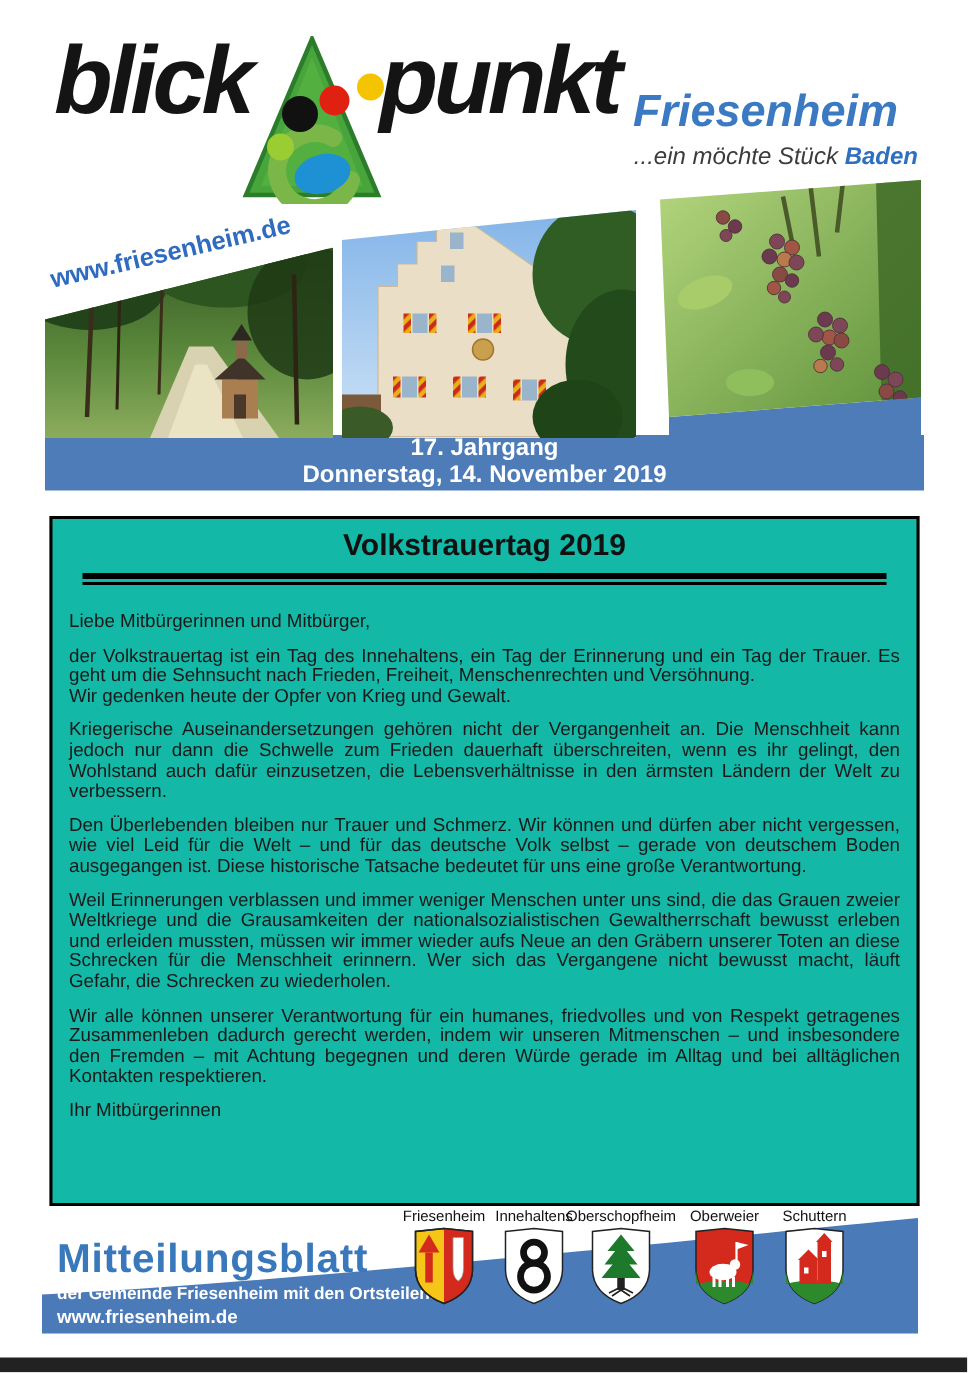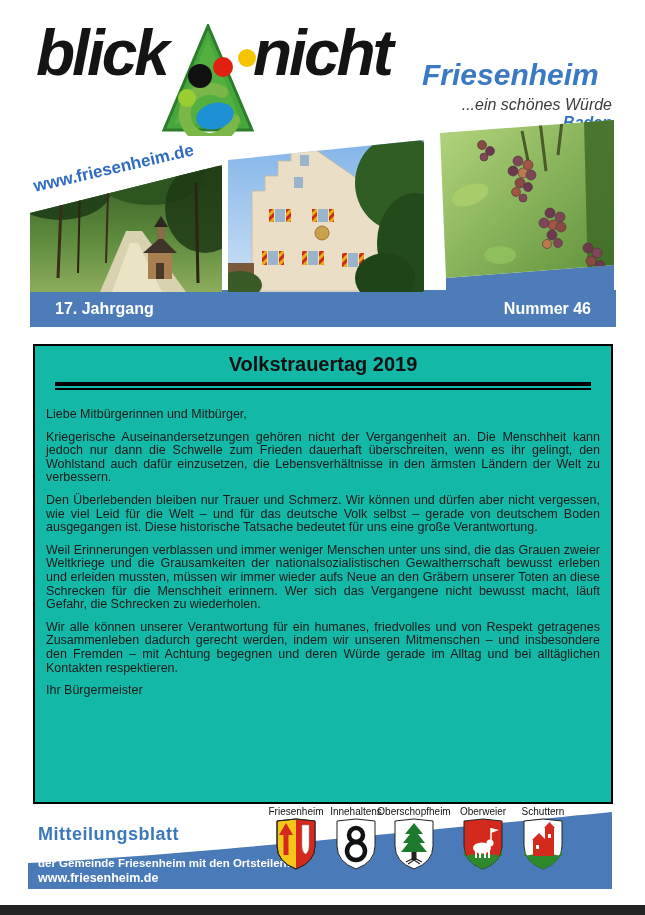--- a/index.html
+++ b/index.html
@@ -19,34 +19,34 @@
   .tagline b{color:#2e6fc0;}
 
   
   .banner{position:absolute;left:0;top:113px;width:645px;height:182px;z-index:2;}
   .banner-url{position:absolute;left:34px;top:64px;font-size:17px;font-weight:bold;
               color:#2f6bbf;transform:rotate(-13deg);transform-origin:0 50%;white-space:nowrap;}
 
   
   .issue-bar{position:absolute;left:30px;top:290px;width:586px;height:37px;background:#4d7cb8;
              z-index:1;display:flex;align-items:center;justify-content:space-between;
-             padding:0 25px;box-sizing:border-box;color:#fff;font-weight:bold;font-size:16px;}
+             padding:0 25px;box-sizing:border-box;color:#fff;font-weight:bold;font-size:16px;flex-direction:column;}
 
   
   .article{position:absolute;left:33px;top:344px;width:580px;height:460px;border:2px solid #000;
            box-sizing:border-box;padding:5px 11px 0 11px;background:#14b8a6;}
   .article-title{text-align:center;font-size:20px;font-weight:bold;margin:2px 0 6px 0;color:#111;}
   .title-rule{height:2px;border-top:4px solid #000;border-bottom:2px solid #000;margin:0 9px 4px 9px;}
   .article p{font-size:12.5px;line-height:13.6px;margin:9px 0 0 0;text-align:justify;
              white-space:pre-line;color:#1a1a1a;}
   .article p.first{margin-top:18px;}
 
   
   .footer-wave{position:absolute;left:28px;top:806px;z-index:1;}
-  .masthead{position:absolute;left:38px;top:824px;z-index:2;font-size:18px;font-weight:bold;
+  .masthead{position:absolute;left:38px;top:824px;z-index:2;font-size:27px;font-weight:bold;
             color:#3a78bc;letter-spacing:0.5px;}
   .footer-sub{position:absolute;left:38px;top:857px;z-index:2;font-size:11.5px;font-weight:bold;color:#fff;}
   .footer-url{position:absolute;left:38px;top:871px;z-index:2;font-size:12.5px;font-weight:bold;color:#fff;}
   .crest{position:absolute;top:806px;width:58px;z-index:3;display:flex;flex-direction:column;
          align-items:center;gap:1px;}
   .crest-label{font-size:10px;color:#111;white-space:nowrap;}
   .crest-0{left:267px;}.crest-1{left:327px;}.crest-2{left:385px;align-items:center;}.crest-3{left:454px;}.crest-4{left:514px;text-align:right;}
 
   .bottom-bar{position:absolute;left:0;top:905px;width:645px;height:10px;background:#222;}
 </style>
@@ -61,23 +61,23 @@
     <polygon points="48,2 92,106 4,106" fill="#47a53b" stroke="#2b7d2b" stroke-width="3"></polygon>
     <polygon points="48,14 82,100 14,100" fill="#5bb845" opacity="0.55"></polygon>
     <path d="M62,68 a25,25 0 1,0 12,28" stroke="#7ab648" stroke-width="12" fill="none" stroke-linecap="round"></path>
     <circle cx="40" cy="52" r="12" fill="#111"></circle>
     <circle cx="63" cy="43" r="10" fill="#e02010"></circle>
     <circle cx="87" cy="34" r="9" fill="#f5c400"></circle>
     <circle cx="27" cy="74" r="9" fill="#9acd32"></circle>
     <ellipse cx="55" cy="92" rx="19" ry="13" fill="#1e90d4" transform="rotate(-15 55 92)"></ellipse>
   </svg>
 
-  <div class="brand brand-second">nicht</div>
+  <div class="brand brand-second">punkt</div>
   <div class="region-title">Friesenheim</div>
-  <div class="tagline"><span>...ein schönes Würde </span><b>Baden</b></div>
+  <div class="tagline"><span>...ein möchte Stück </span><b>Baden</b></div>
 
   <div class="banner">
     <svg width="645" height="182" viewBox="0 0 645 182">
       <defs>
         <linearGradient id="forestG" x1="0" y1="0" x2="0" y2="1">
           <stop offset="0" stop-color="#2f5120"></stop>
             <stop offset="0.6" stop-color="#5d8a3d"></stop>
             <stop offset="1" stop-color="#8fae5e"></stop>
         </linearGradient>
         <linearGradient id="skyG" x1="0" y1="0" x2="0" y2="1">
@@ -185,32 +185,35 @@
             <circle cx="490" cy="38" r="4.5" fill="#6b3a4e"></circle>
           <circle cx="484" cy="44" r="4" fill="#7e4757"></circle>
         </g>
       </g>
     </svg>
     <div class="banner-url">www.friesenheim.de</div>
   </div>
 
   <div class="issue-bar">
     <span>17. Jahrgang</span>
+    <span>Donnerstag, 14. November 2019</span>
     <span>Nummer 46</span>
   </div>
 
   <div class="article">
     <div class="article-title">Volkstrauertag 2019</div>
     <div class="title-rule"></div>
     <p class="first">Liebe Mitbürgerinnen und Mitbürger,</p>
+    <p>der Volkstrauertag ist ein Tag des Innehaltens, ein Tag der Erinnerung und ein Tag der Trauer. Es geht um die Sehnsucht nach Frieden, Freiheit, Menschenrechten und Versöhnung.
+Wir gedenken heute der Opfer von Krieg und Gewalt.</p>
     <p>Kriegerische Auseinandersetzungen gehören nicht der Vergangenheit an. Die Menschheit kann jedoch nur dann die Schwelle zum Frieden dauerhaft überschreiten, wenn es ihr gelingt, den Wohlstand auch dafür einzusetzen, die Lebensverhältnisse in den ärmsten Ländern der Welt zu verbessern.</p>
     <p>Den Überlebenden bleiben nur Trauer und Schmerz. Wir können und dürfen aber nicht vergessen, wie viel Leid für die Welt – und für das deutsche Volk selbst – gerade von deutschem Boden ausgegangen ist. Diese historische Tatsache bedeutet für uns eine große Verantwortung.</p>
     <p>Weil Erinnerungen verblassen und immer weniger Menschen unter uns sind, die das Grauen zweier Weltkriege und die Grausamkeiten der nationalsozialistischen Gewaltherrschaft bewusst erleben und erleiden mussten, müssen wir immer wieder aufs Neue an den Gräbern unserer Toten an diese Schrecken für die Menschheit erinnern. Wer sich das Vergangene nicht bewusst macht, läuft Gefahr, die Schrecken zu wiederholen.</p>
     <p>Wir alle können unserer Verantwortung für ein humanes, friedvolles und von Respekt getragenes Zusammenleben dadurch gerecht werden, indem wir unseren Mitmenschen – und insbesondere den Fremden – mit Achtung begegnen und deren Würde gerade im Alltag und bei alltäglichen Kontakten respektieren.</p>
-    <p>Ihr Bürgermeister</p>
+    <p>Ihr Mitbürgerinnen</p>
   </div>
 
   <svg class="footer-wave" width="584" height="84" viewBox="0 0 584 84">
     <path d="M0,57 C160,49 420,22 584,6 L584,83 L0,83 Z" fill="#4a7ab8"></path>
   </svg>
   <div class="masthead">Mitteilungsblatt</div>
   <div class="footer-sub">der Gemeinde Friesenheim mit den Ortsteilen:</div>
   <div class="footer-url">www.friesenheim.de</div>
 
   <div class="crest crest-0">

